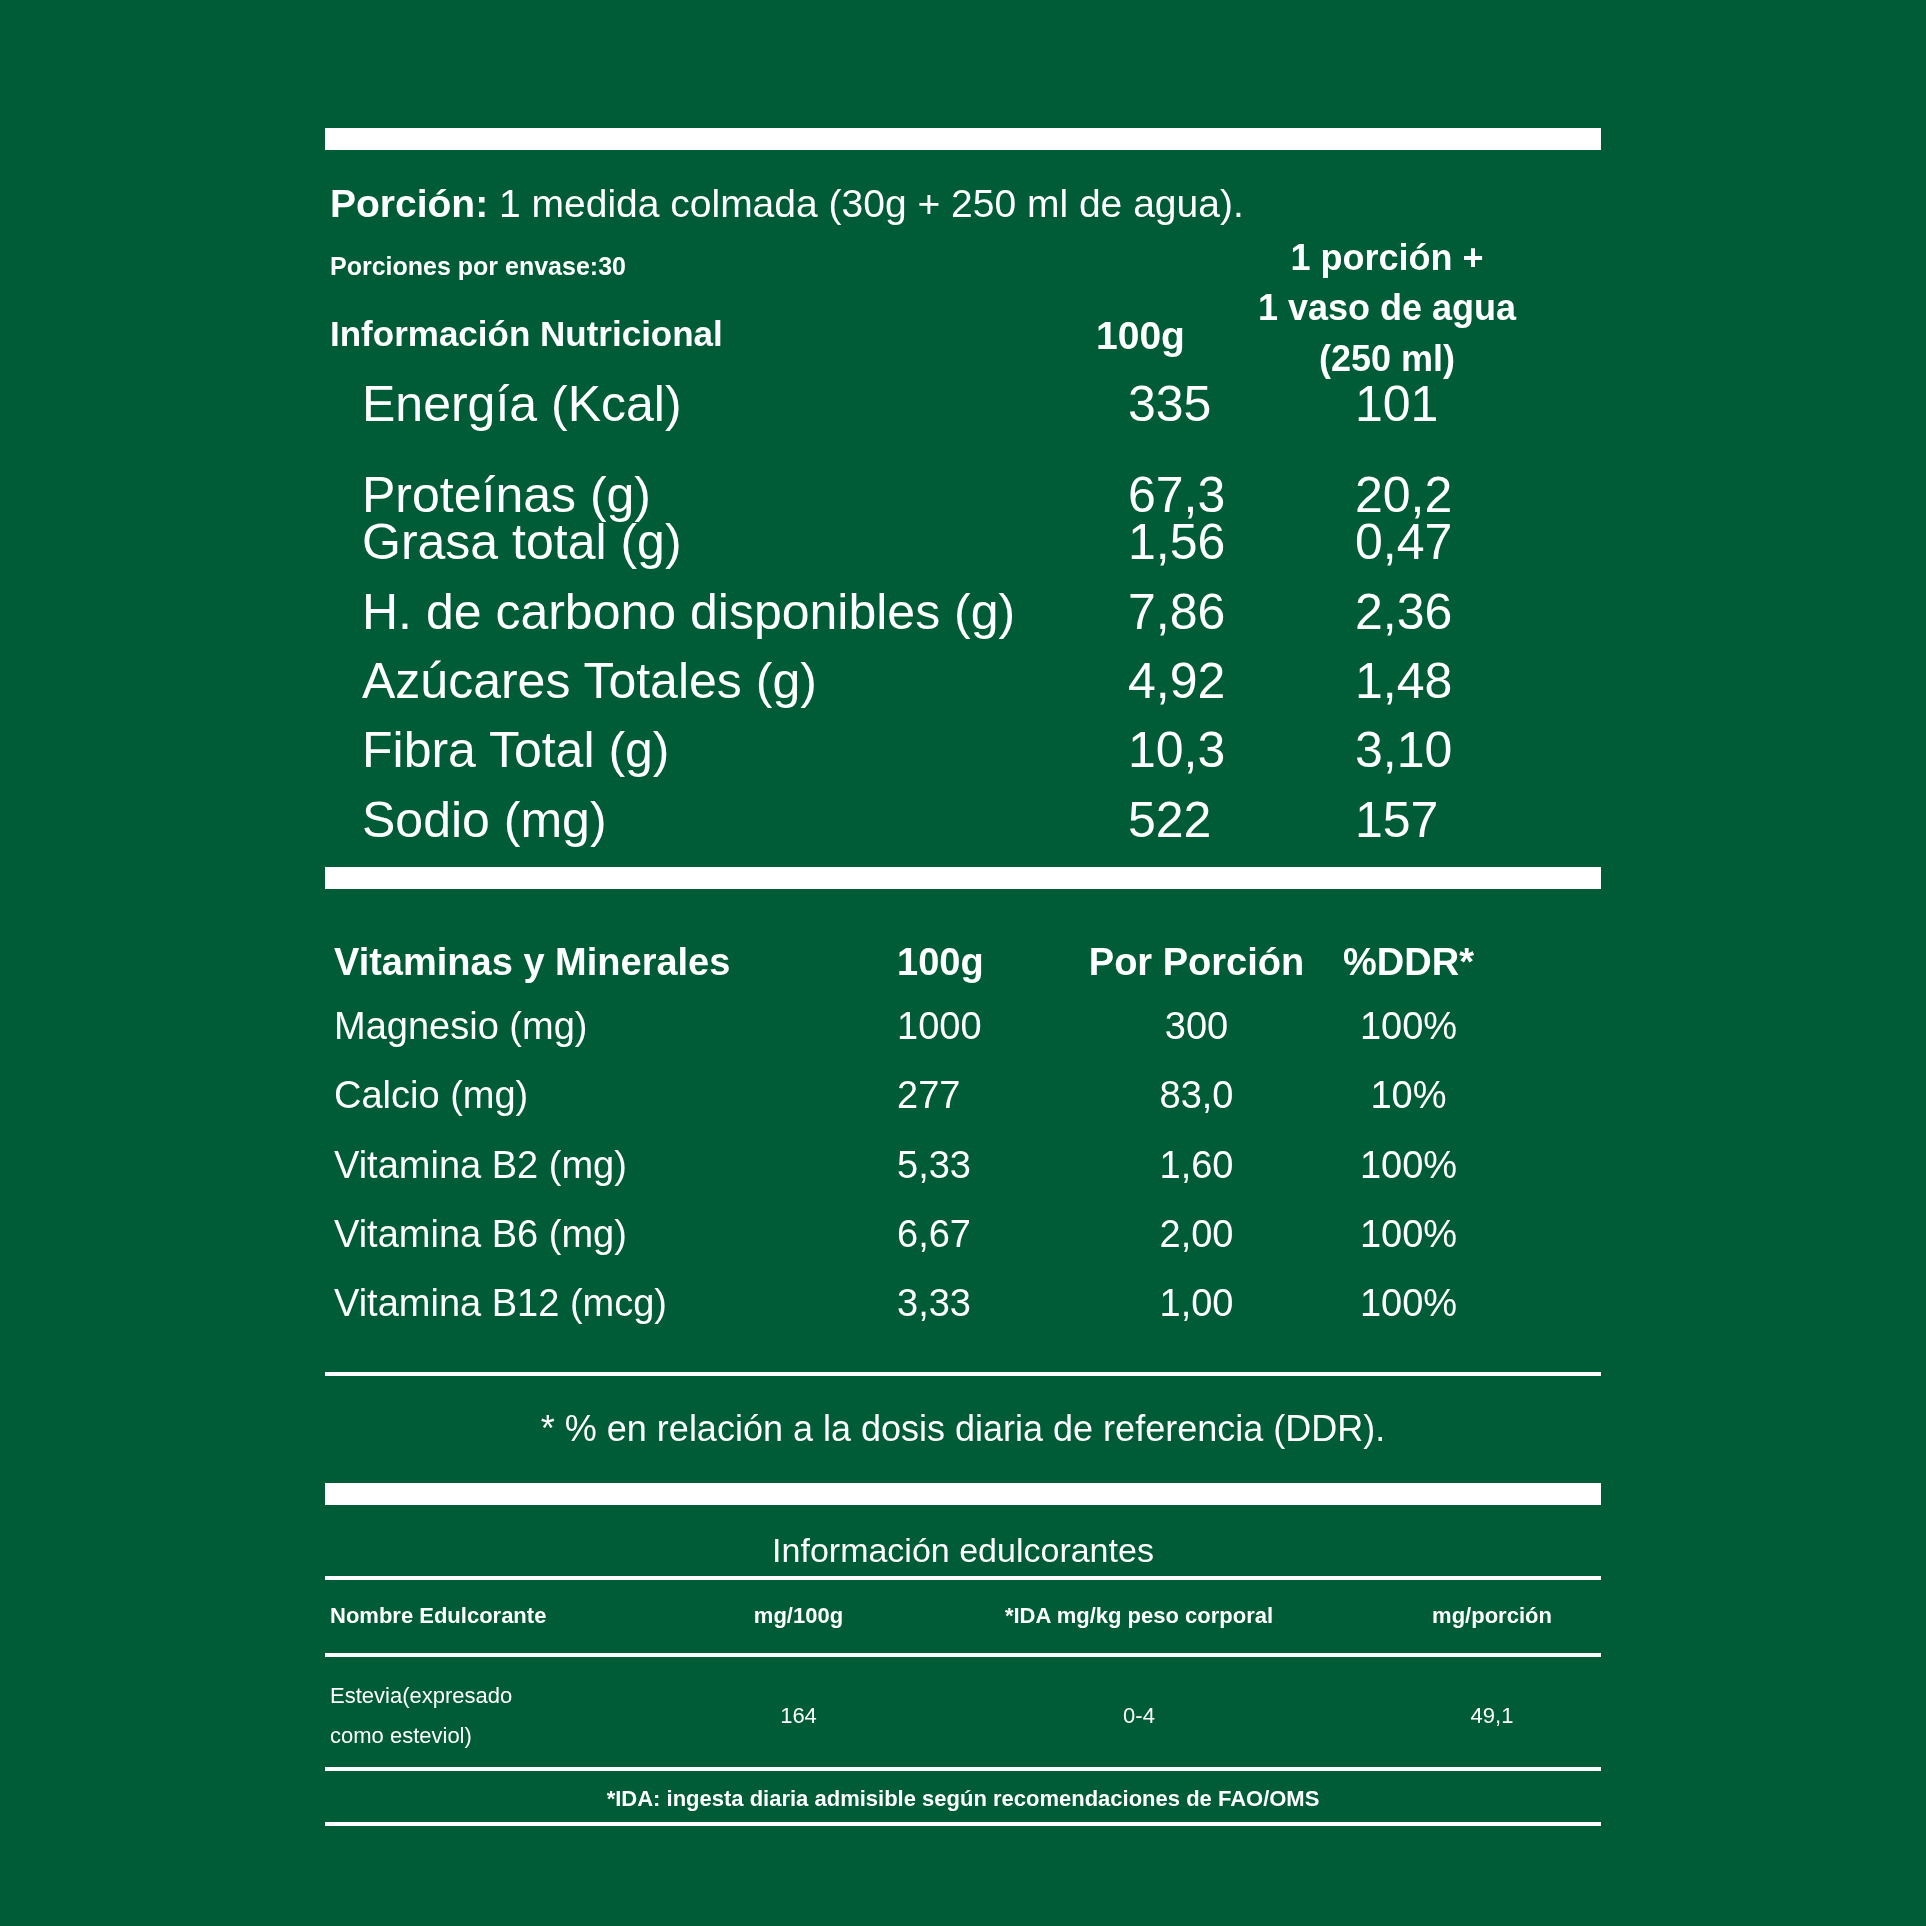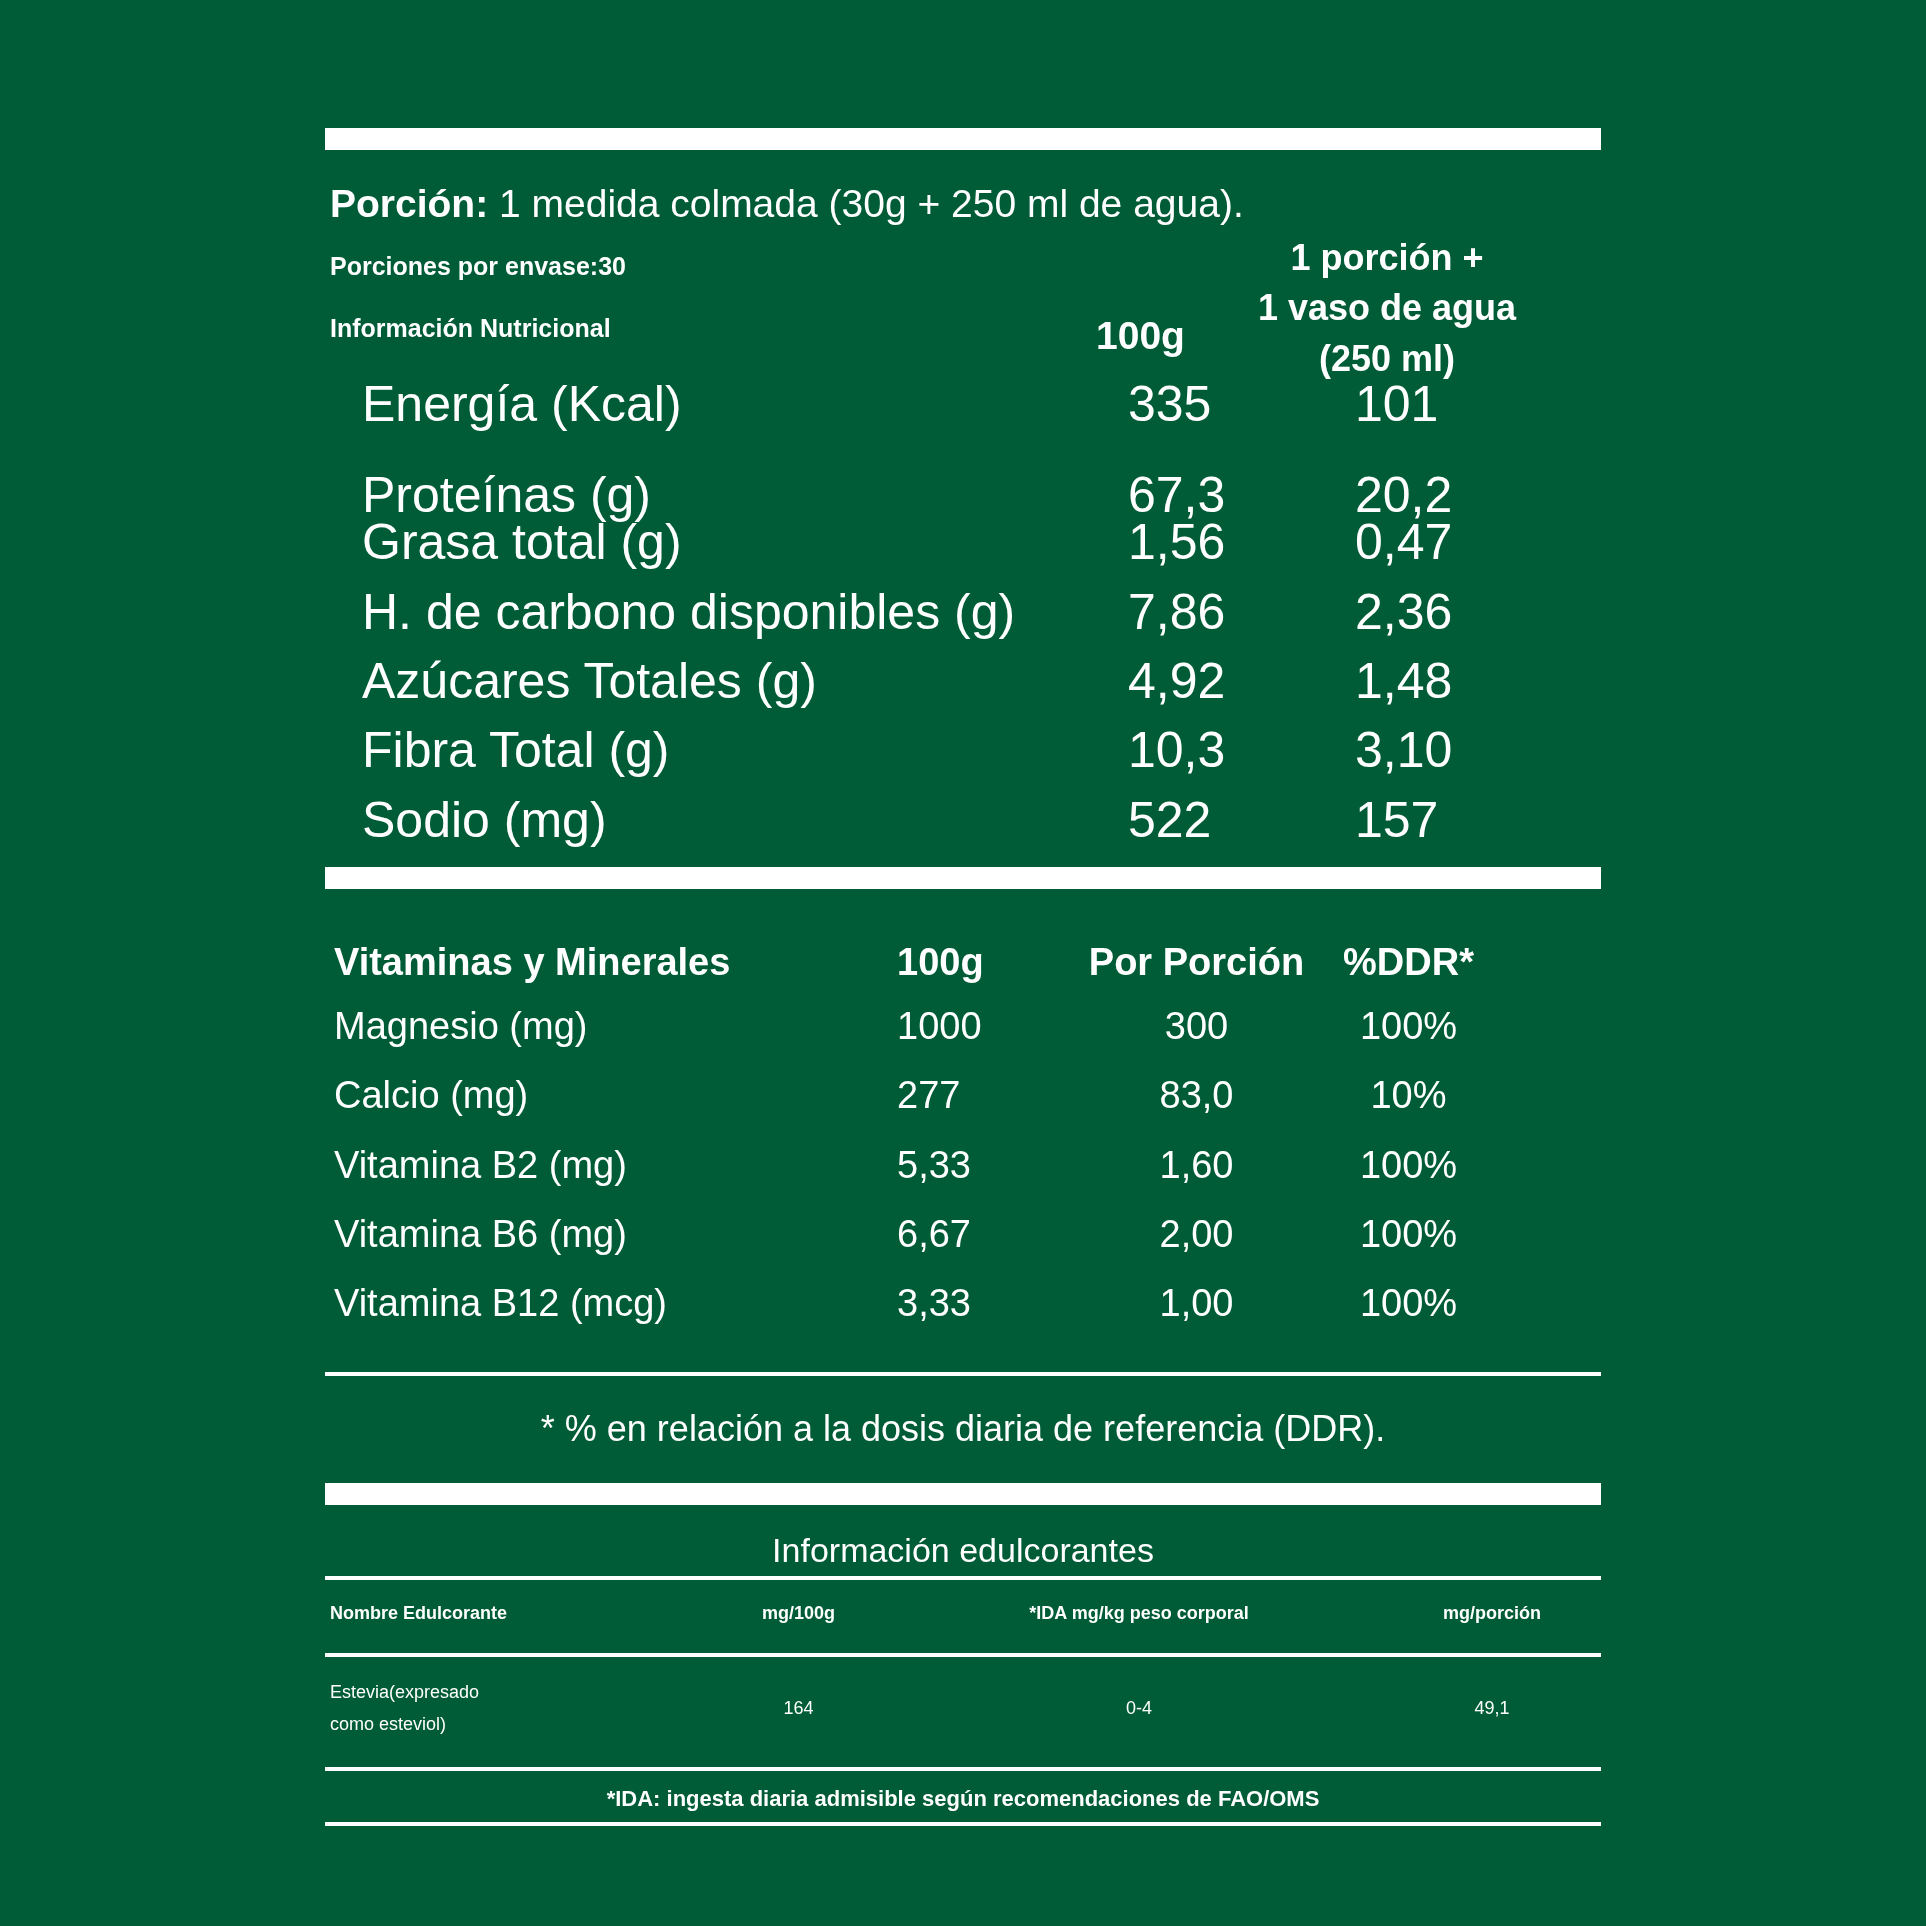--- a/index.html
+++ b/index.html
@@ -25,21 +25,21 @@
   .nrow .n2{width:278px;}
 
   
   .vrow{position:absolute;left:334px;width:1156px;display:flex;font-size:38px;line-height:1.1;}
   .vrow .vl{width:563px;}
   .vrow .v1{width:169px;}
   .vrow .v2{width:261px;text-align:center;}
   .vrow .v3{width:163px;text-align:center;}
 
   
-  .erow{position:absolute;left:330px;width:1271px;display:flex;font-size:18px;line-height:1.15;}
+  .erow{position:absolute;left:330px;width:1271px;display:flex;font-size:22px;line-height:1.15;}
   .erow .e1{width:372px;}
   .erow .e2{width:193px;text-align:center;}
   .erow .e3{width:488px;text-align:center;}
   .erow .e4{width:218px;text-align:center;}
   .erow.values{align-items:center;}
   .ename{line-height:1.8;white-space:nowrap;}
 </style>
 </head>
 <body>
 
@@ -52,21 +52,21 @@
   </div>
 
   <div class="txt b" style="top:252px;left:330px;font-size:25px;">Porciones por envase:30</div>
 
   <div class="txt b" style="top:233px;left:1237px;width:300px;text-align:center;font-size:36px;line-height:1.4;white-space:normal;">
     <span style="display:block;">1 porción +</span>
     <span style="display:block;">1 vaso de agua</span>
     <span style="display:block;">(250 ml)</span>
   </div>
 
-  <div class="txt b" style="top:314px;left:330px;font-size:25px;">Información Nutricional</div>
+  <div class="txt b" style="top:314px;left:330px;font-size:35px;">Información Nutricional</div>
   <div class="txt b" style="top:314px;left:1096px;font-size:39px;">100g</div>
 
   <div class="nrow" style="top:377px;">
     <span class="nl">Energía (Kcal)</span>
       <span class="n1">335</span>
       <span class="n2">101</span>
   </div>
   <div class="nrow" style="top:468px;">
     <span class="nl">Proteínas (g)</span>
       <span class="n1">67,3</span>

